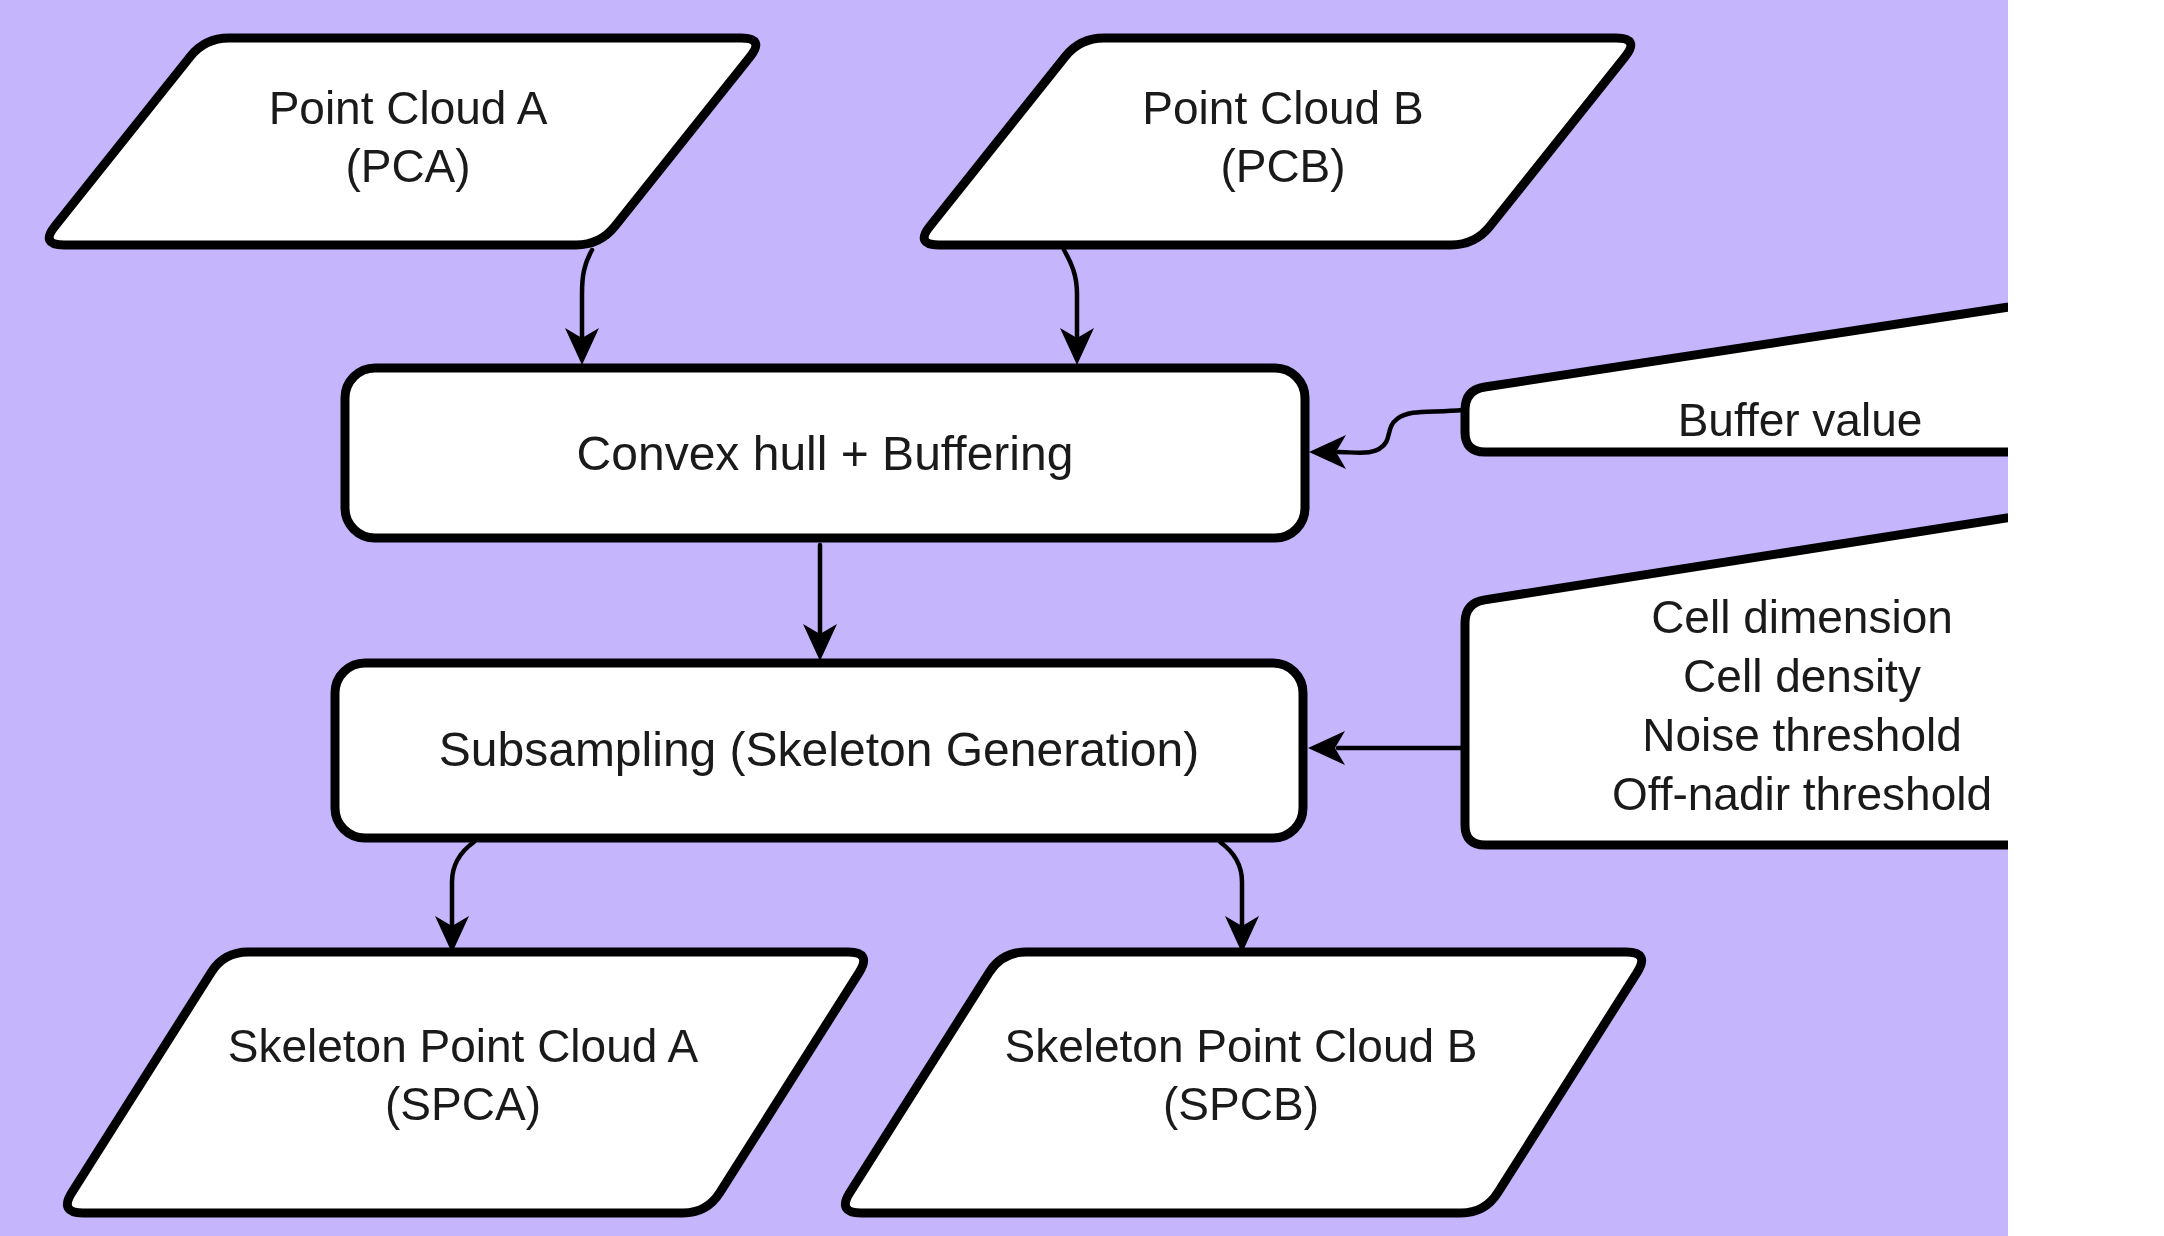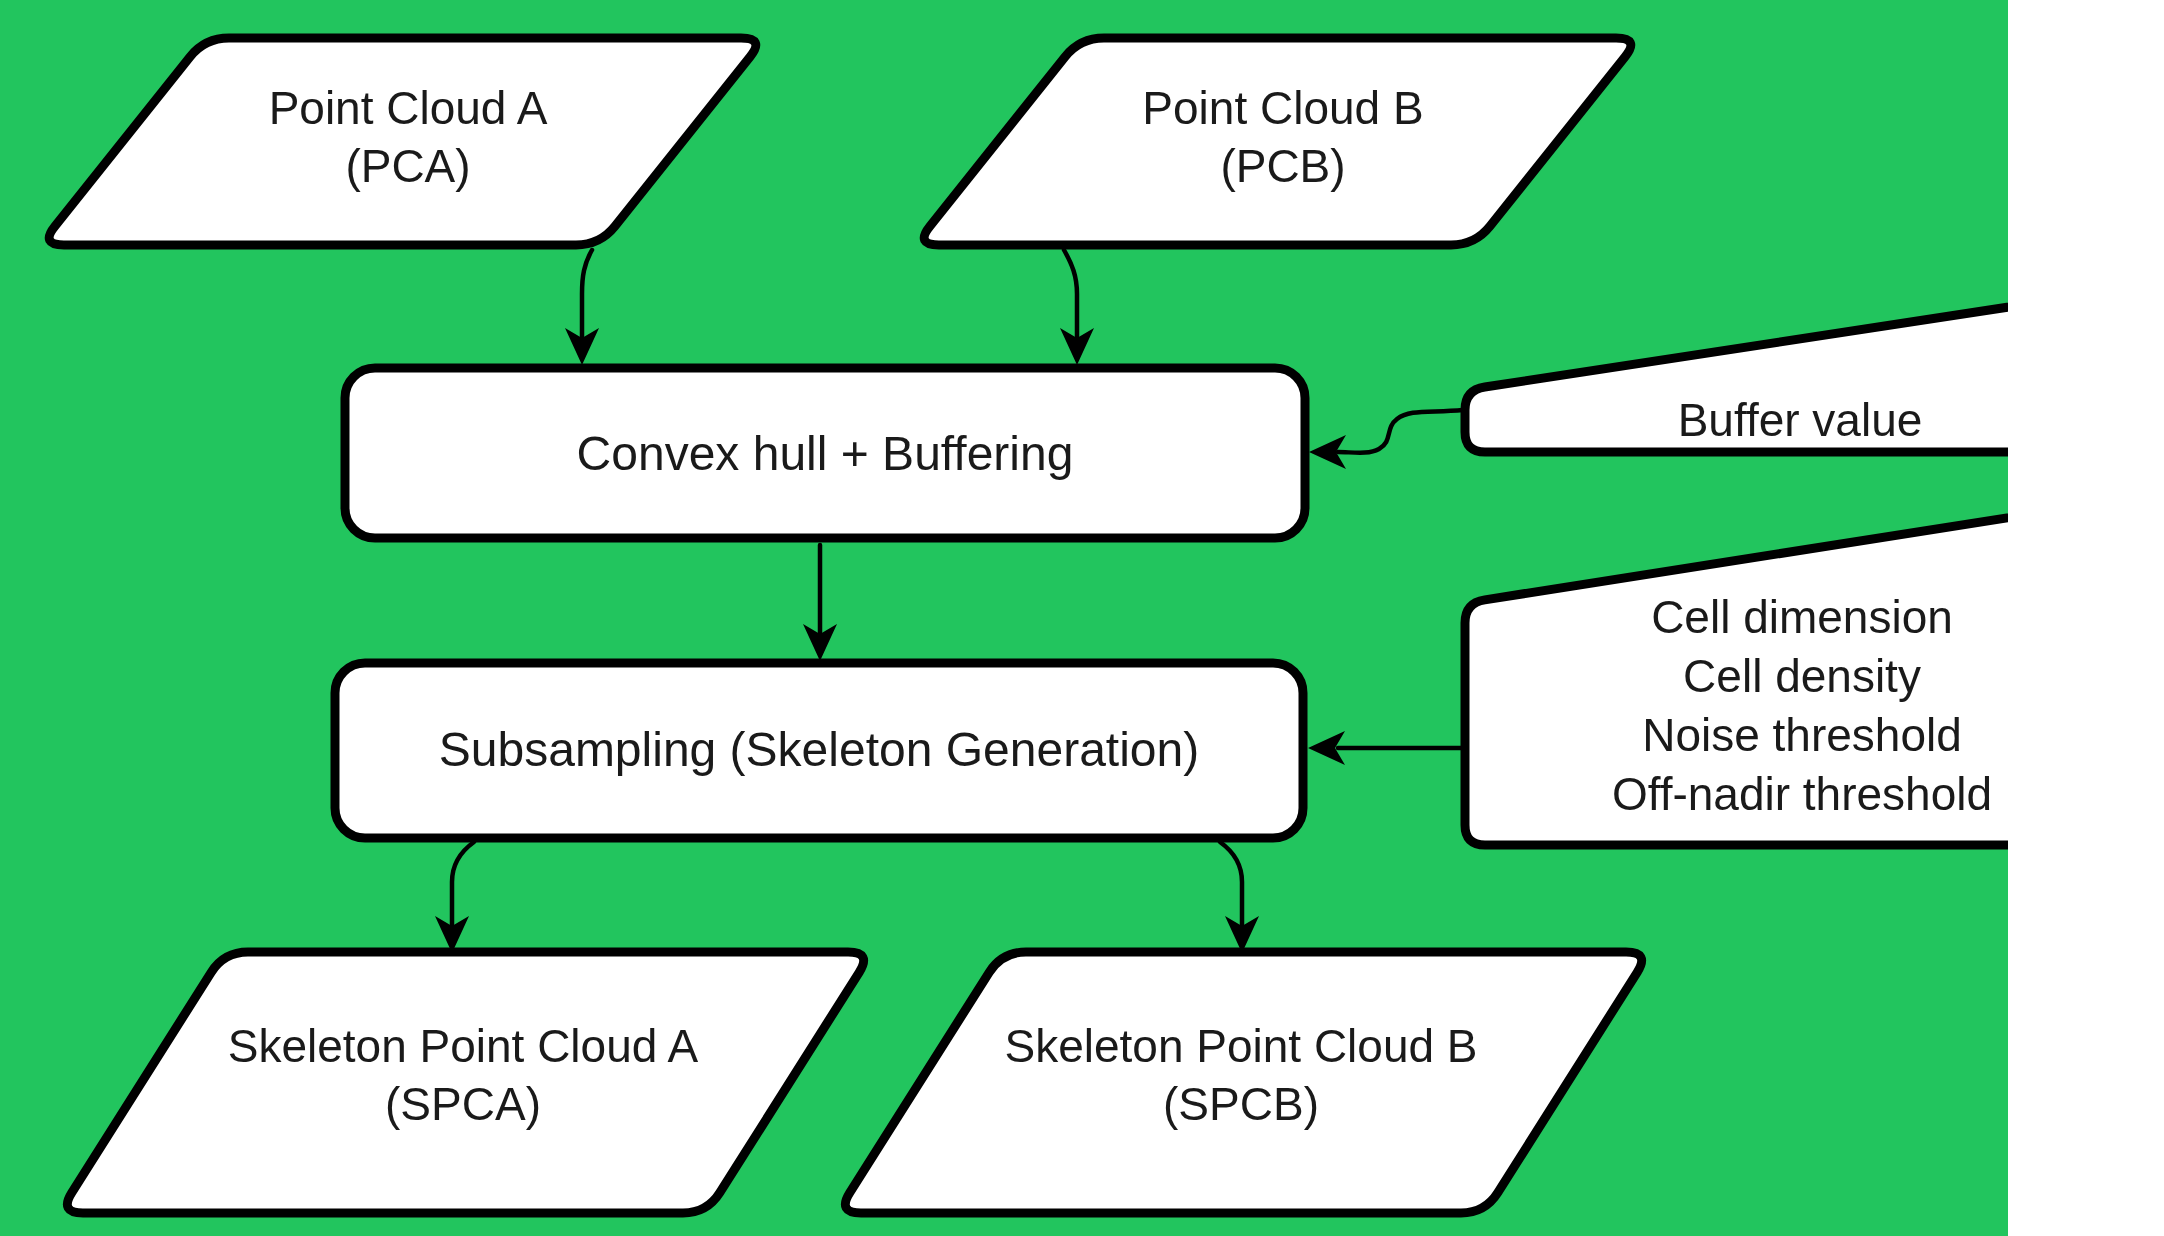--- a/index.html
+++ b/index.html
@@ -4,21 +4,21 @@
 <title>Flowchart</title>
 <style>
   html, body {
     margin: 0;
     padding: 0;
     background: #ffffff;
   }
   .stage {
     width: 2008px;
     height: 1236px;
-    background: #22c55e;
+    background: #c4b5fd;
     overflow: hidden;
   }
   svg {
     display: block;
     width: 2164px;
     height: 1236px;
   }
   .shape {
     fill: #ffffff;
     stroke-width: 9;

